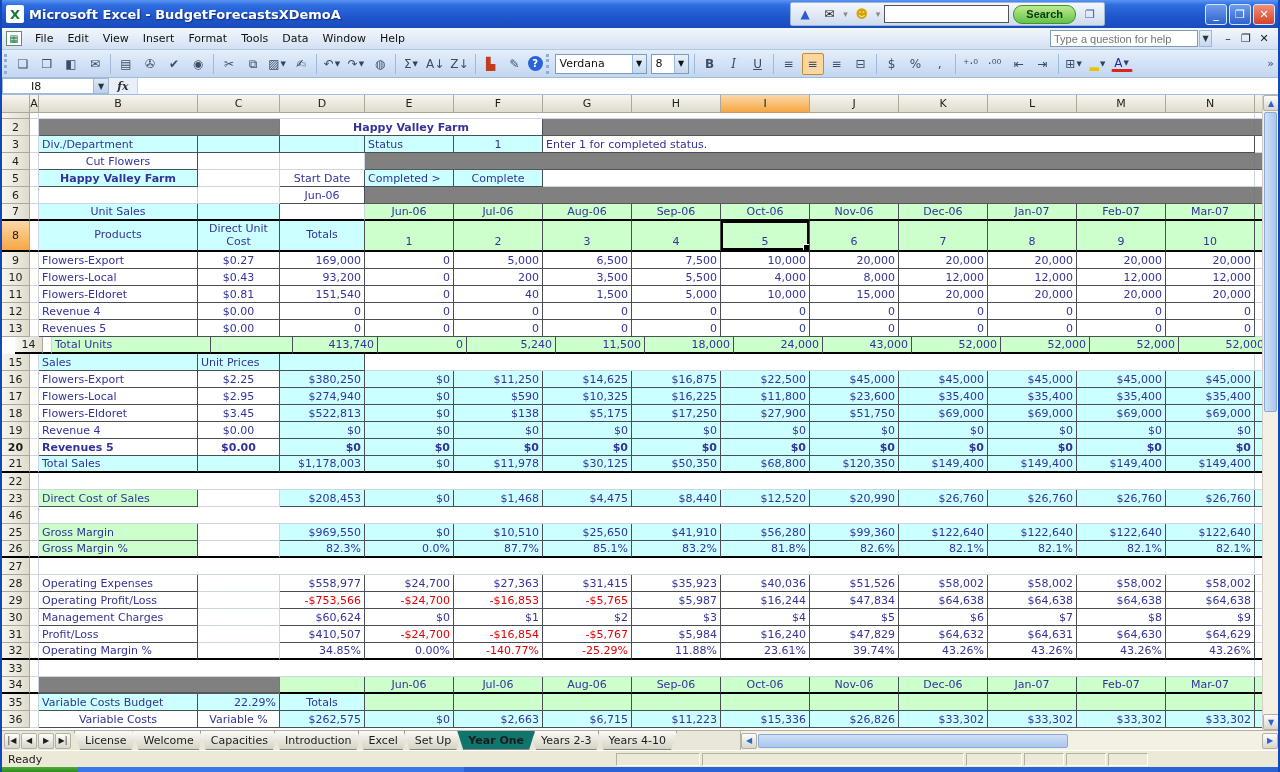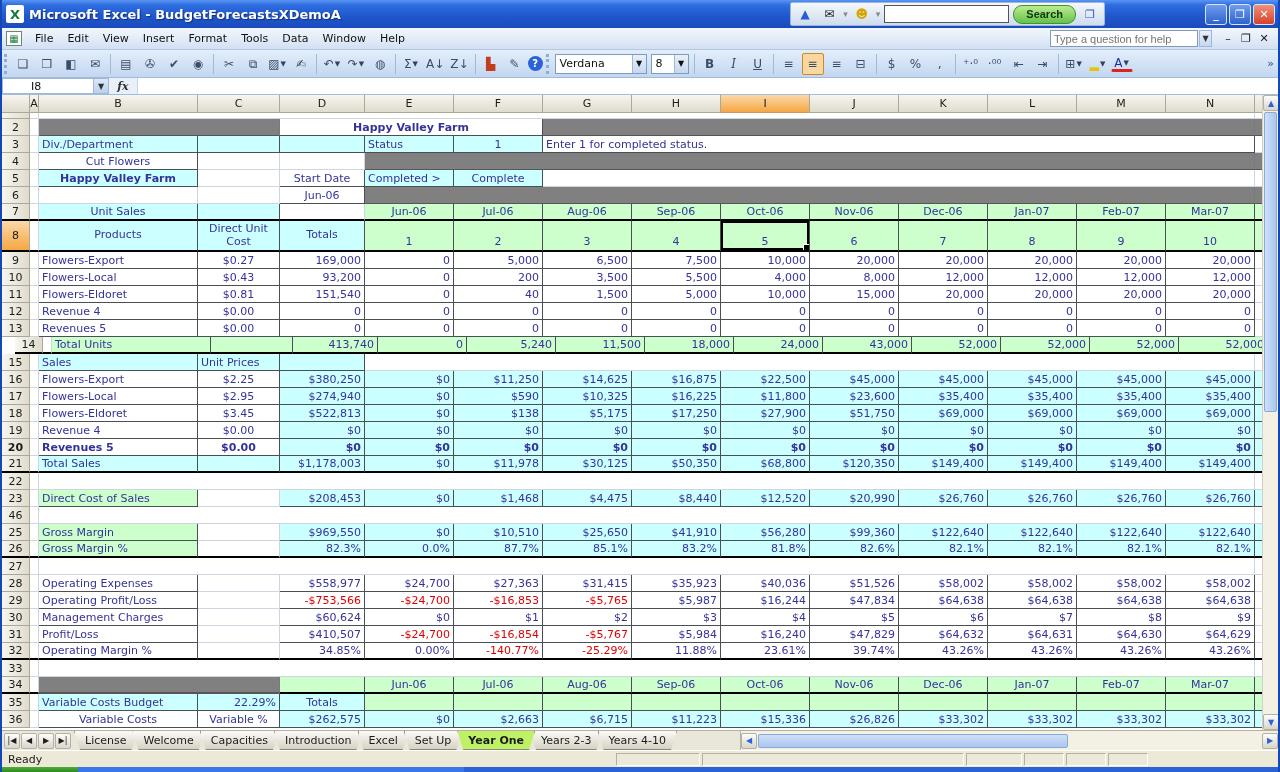--- a/index.html
+++ b/index.html
@@ -85,21 +85,21 @@
   .vscroll{position:absolute;top:0;right:0;width:16px;bottom:0;background:#f2f1e4;border-left:1px solid #d4d0c8;display:flex;flex-direction:column;}
   .sbtn{width:16px;height:16px;background:linear-gradient(180deg,#fdfdfb,#d9d5c9);border:1px solid #b4b0a4;border-radius:2px;color:#2a62d8;font-size:8px;display:flex;align-items:center;justify-content:center;flex:0 0 auto;}
   .vthumb{margin:1px 1px;height:300px;background:linear-gradient(90deg,#cfe0f8,#aac6ee);border:1px solid #89a9d8;border-radius:2px;flex:0 0 auto;}
   .vfill{flex:1 1 auto;}
 
   
   .tabsbar{height:20px;background:#e9e6da;display:flex;align-items:stretch;border-top:1px solid #b4b0a4;flex:0 0 auto;}
   .tabnav{display:flex;align-items:center;gap:1px;padding:0 2px;}
   .tabnav .sbtn{width:16px;height:16px;color:#1c1c1c;}
   .tab{display:flex;align-items:center;padding:0 10px;background:linear-gradient(180deg,#fbfaf6,#d6d2c4);border:1px solid #8a887e;border-top:none;color:#1c1c1c;clip-path:polygon(0 0,100% 0,calc(100% - 6px) 100%,6px 100%);margin-left:-5px;}
-  .tab.active{background:#bef264;font-weight:bold;z-index:2;}
+  .tab.active{background:#0f766e;font-weight:bold;z-index:2;}
   .hscroll{margin-left:auto;display:flex;align-items:center;width:538px;background:#f2f1e4;border-left:1px solid #b4b0a4;}
   .hthumb{height:14px;width:310px;background:linear-gradient(180deg,#cfe0f8,#aac6ee);border:1px solid #89a9d8;border-radius:2px;margin:0 1px;}
   .hfill{flex:1;}
 
   
   .statusbar{height:17px;background:#ece9d8;border-top:1px solid #fff;display:flex;align-items:center;color:#1c1c1c;flex:0 0 auto;}
   .status-left{padding:0 6px;}
   .spanes{margin-left:auto;display:flex;gap:2px;margin-right:130px;}
   .spane{height:13px;border:1px solid #b4b0a4;border-bottom-color:#fff;border-right-color:#fff;}
 

